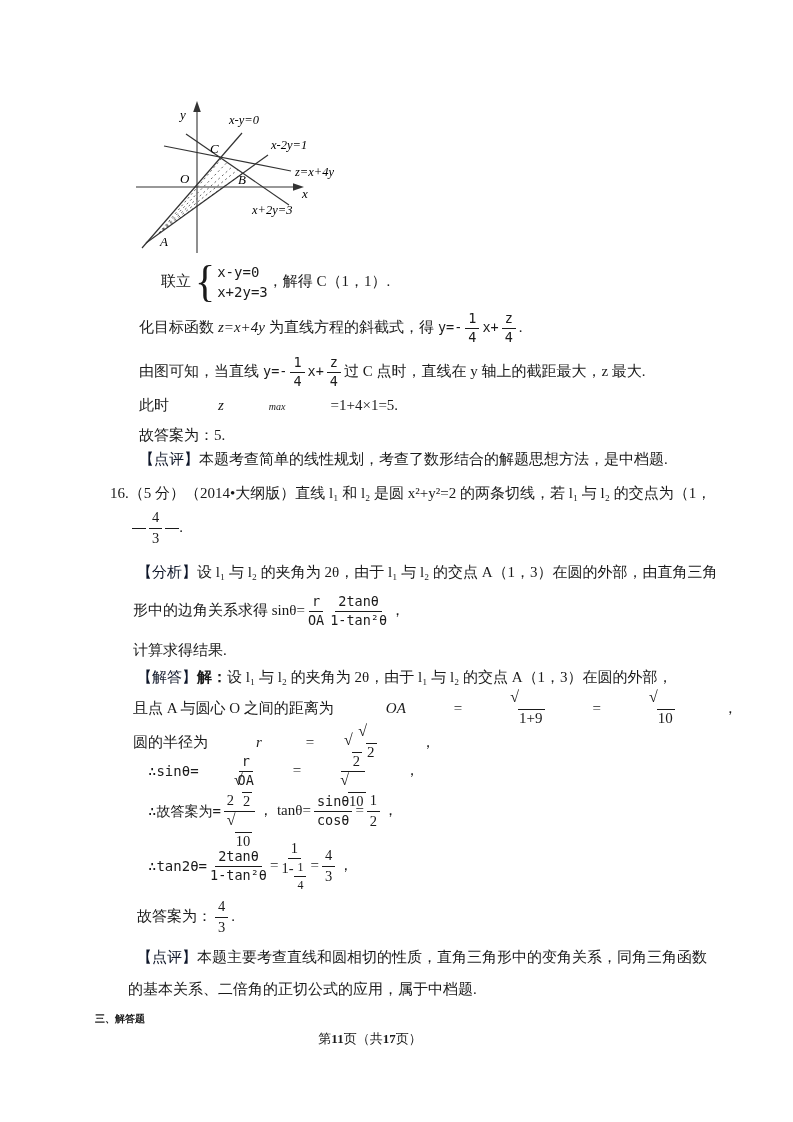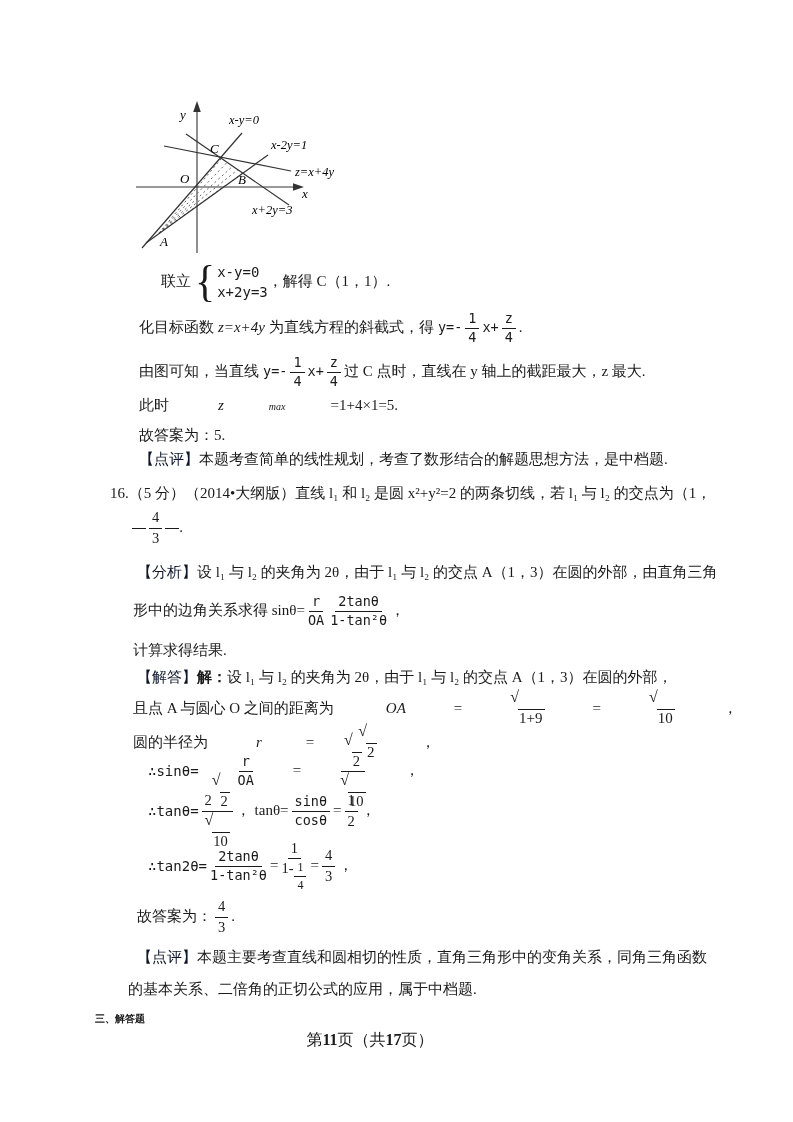--- a/index.html
+++ b/index.html
@@ -26,21 +26,21 @@
   .sq .rd { border-top:1px solid #1a1a1a; padding:0 2px 0 1px; line-height:1.15;margin-top:19px; }
   
   .brace { font-size:42px; font-weight:400; line-height:0.85; transform:scaleY(1.05); margin:0 2px 0 4px; font-family:"Liberation Serif",serif; }
   .sys { display:inline-flex; flex-direction:column; gap:3px; text-align:left;
          font-family:"DejaVu Sans Mono",monospace; font-size:14px; line-height:1.15; }
   
   .useg { display:inline-block; width:14px; height:1px; background:#1a1a1a; }
   sub.mx { font-size:10px; font-style:italic; }
   .bold { font-weight:bold; }
   .fig-svg text { font-family:"Liberation Serif","DejaVu Serif",serif; }
-  .footer { position:absolute; left:0; width:740px; text-align:center; font-size:16px; }
+  .footer { position:absolute; left:0; width:740px; text-align:center; font-size:13px; }
 </style>
 </head>
 <body>
 
 <div class="page">
 
   <svg class="fig-svg" style="position:absolute; left:126px; top:93px;" width="274" height="172" viewBox="0 0 274 172">
 
     <line x1="10" y1="94" x2="170" y2="94" stroke="#333" stroke-width="1.1"></line>
     <polygon points="178,94 167,90.2 167,97.8" fill="#333"></polygon>
@@ -214,21 +214,21 @@
           <span class="sq">
             <span class="sg">√</span>
             <span class="rd">10</span>
           </span>
         </span>
     </span>
     <span>，</span>
   </div>
 
   <div class="ln" style="left:148px; top:788px; height:46px;">
-    <span class="m" style="font-size:14px;">∴tanθ=</span>
+    <span class="m" style="font-size:14px;">∴故答案为=</span>
     <span class="fr serif">
       <span class="n">
           <span>2</span>
           <span class="sq">
             <span class="sg">√</span>
             <span class="rd">2</span>
           </span>
         </span>
       <span class="d">
           <span class="sq">

